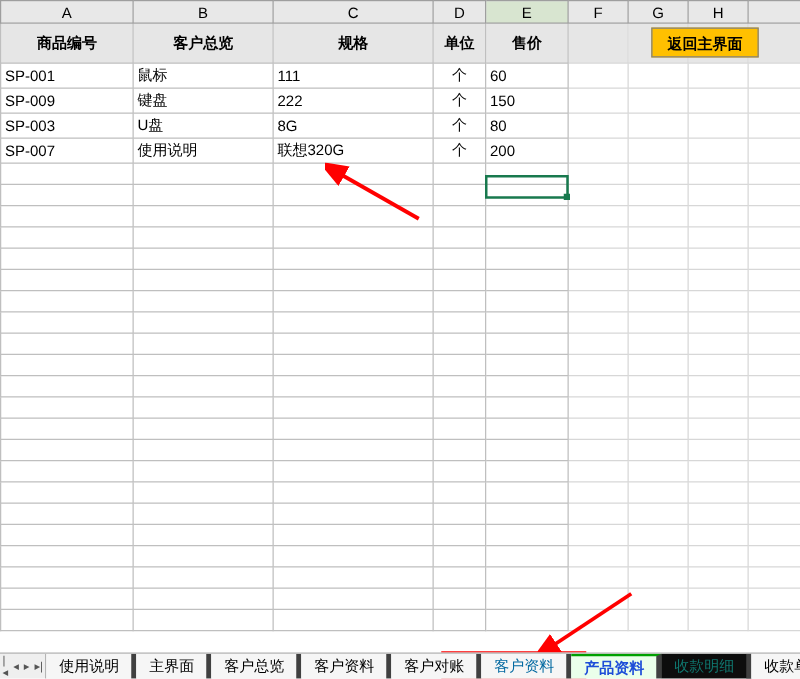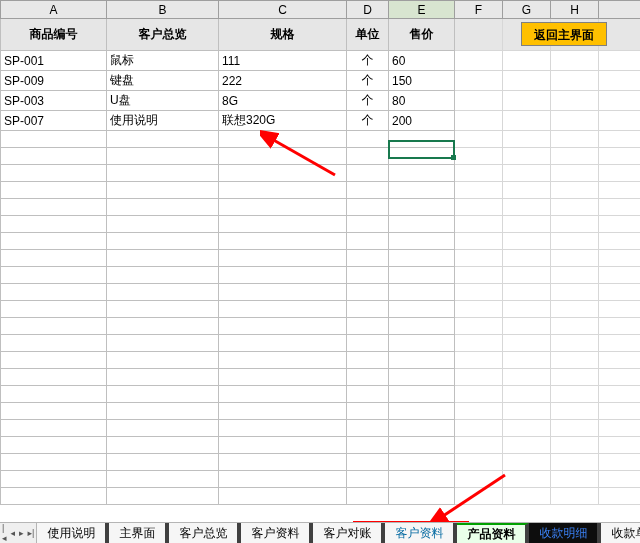--- a/index.html
+++ b/index.html
@@ -124,22 +124,22 @@
   .tab-nav span { padding:0 2px; cursor:default;}
   .tab {
     position: relative;
     padding: 0 10px;
     line-height: 20px;
     background: #f6f6f6;
     border-right: 4px solid #404040;
     cursor: pointer;
     white-space: nowrap;
   }
-  .tab.dark { background:#0d0d0d; color:#3b82f6; }
-  .tab.active { background:#eaffea; color:#000000; font-weight:bold; border-top:2px solid #00a000; line-height:18px;}
+  .tab.dark { background:#0d0d0d; color:#0f766e; }
+  .tab.active { background:#eaffea; color:#1d4ed8; font-weight:bold; border-top:2px solid #00a000; line-height:18px;}
   .tab.green-text { color:#0369a1; }
   .tab-highlight-box {
     position:absolute;
     border:2px solid #ff0000;
     pointer-events:none;
     box-sizing:border-box;
   }
 </style>
 </head>
 <body>

